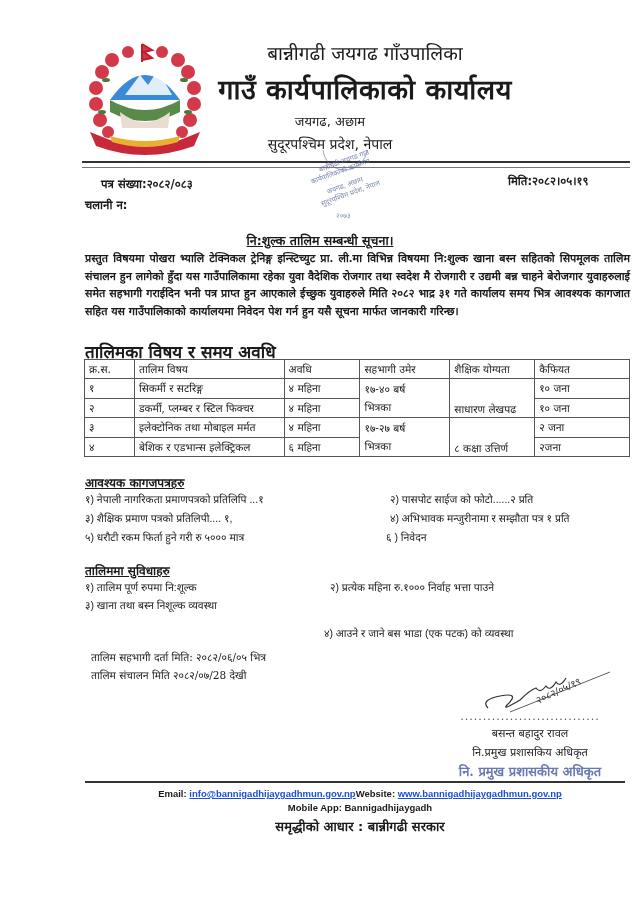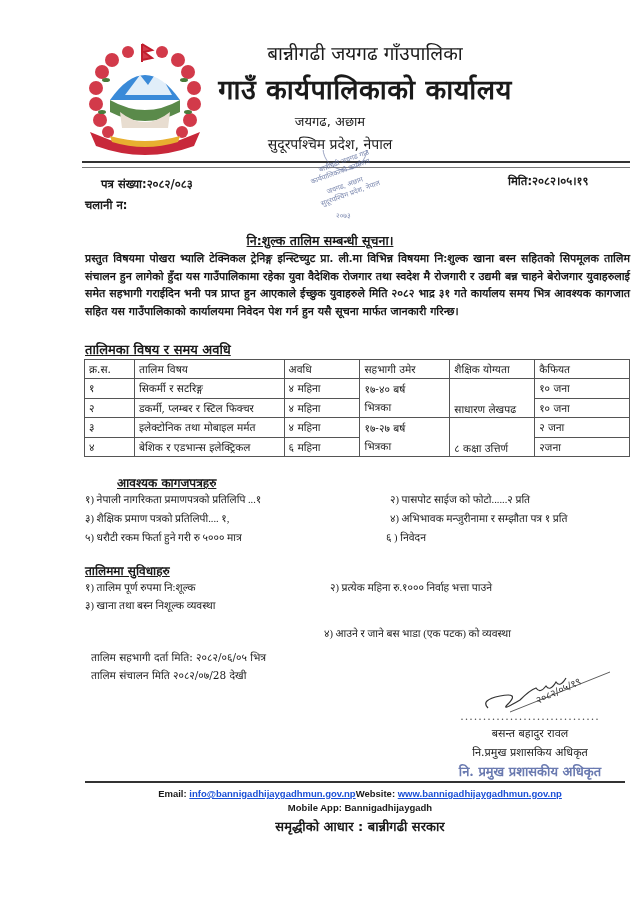--- a/index.html
+++ b/index.html
@@ -10,24 +10,24 @@
   .h1 { left: 200px; top: 40px; width: 330px; text-align: center; font-size: 19px; }
   .h2 { left: 180px; top: 70px; width: 370px; text-align: center; font-size: 27px; font-weight: bold; letter-spacing: 0.5px; }
   .h3 { left: 260px; top: 112px; width: 140px; text-align: center; font-size: 13px; }
   .h4 { left: 240px; top: 134px; width: 180px; text-align: center; font-size: 14px; }
   .rule { left: 82px; top: 161px; width: 548px; height: 4px; border-top: 2px solid #333; border-bottom: 1px solid #777; }
   .stamp { left: 300px; top: 150px; width: 90px; height: 75px; }
   .meta { font-size: 11.5px; font-weight: bold; }
   .title-notice { left: 80px; top: 232px; width: 480px; text-align: center; font-size: 12.5px; font-weight: bold; }
   .title-notice span { text-decoration: underline; }
   .para { left: 85px; top: 250px; width: 545px; font-size: 11px; line-height: 17.5px; font-weight: bold; text-align: justify; font-family: "DejaVu Serif", serif; }
-  .section-h { font-size: 13px; font-weight: bold; text-decoration: underline; }
+  .section-h { font-size: 17px; font-weight: bold; text-decoration: underline; }
   table.tbl { position: absolute; left: 84px; top: 359px; width: 546px; border-collapse: collapse; font-size: 10.5px; font-family: "DejaVu Serif", serif; }
   table.tbl td, table.tbl th { border: 1px solid #555; padding: 1px 4px; text-align: left; font-weight: normal; height: 16px; vertical-align: middle; }
-  .list { font-size: 10.5px; font-family: Liberation Serif, serif; }
+  .list { font-size: 10.5px; font-family: Liberation Sans, sans-serif; }
   .foot { font-size: 10.5px; font-family: "DejaVu Serif", serif; line-height: 18px; }
   .sig-block { left: 440px; top: 710px; width: 180px; text-align: center; font-size: 11px; font-family: "DejaVu Serif", serif; }
   .footer-rule { left: 85px; top: 781px; width: 540px; height: 3px; border-top: 2px solid #333; }
   .footer-line { left: 90px; width: 540px; text-align: center; font-size: 9.5px; font-weight: bold; font-family: "Liberation Sans", sans-serif; }
   .footer-line a { color: #1a4fd6; text-decoration: underline; font-weight: bold; }
   .motto { left: 90px; top: 817px; width: 540px; text-align: center; font-size: 13px; font-weight: bold; }
 </style>
 </head>
 <body>
 
@@ -154,21 +154,21 @@
   </tr>
   <tr>
     <td>४</td>
     <td>बेशिक र एडभान्स इलेक्ट्रिकल</td>
     <td>६ महिना</td>
     <td>२जना</td>
   </tr>
 </tbody>
   </table>
 
-<div class="abs section-h" style="left:85px; top:474px; font-size:12px;margin-left:32px;">आवश्यक कागजपत्रहरु</div>
+<div class="abs section-h" style="left:85px; top:474px; font-size:12px;">आवश्यक कागजपत्रहरु</div>
 <div class="abs list" style="left:85px; top:492px;">१) नेपाली नागरिकता प्रमाणपत्रको प्रतिलिपि ...१</div>
 <div class="abs list" style="left:390px; top:492px;">२) पासपोट साईज को फोटो......२ प्रति</div>
 <div class="abs list" style="left:85px; top:511px;">३) शैक्षिक प्रमाण पत्रको प्रतिलिपी.... १,</div>
 <div class="abs list" style="left:390px; top:511px;">४) अभिभावक मन्जुरीनामा र सम्झौता पत्र १ प्रति</div>
 <div class="abs list" style="left:85px; top:530px;">५) धरौटी रकम फिर्ता हुने गरी रु ५००० मात्र</div>
 <div class="abs list" style="left:386px; top:530px;">६ )  निवेदन</div>
 
 <div class="abs section-h" style="left:85px; top:562px; font-size:12px;">तालिममा सुविधाहरु</div>
 <div class="abs list" style="left:85px; top:580px;">१) तालिम पूर्ण रुपमा नि:शूल्क</div>
 <div class="abs list" style="left:330px; top:580px;">२) प्रत्येक महिना रु.१००० निर्वाह भत्ता पाउने</div>

